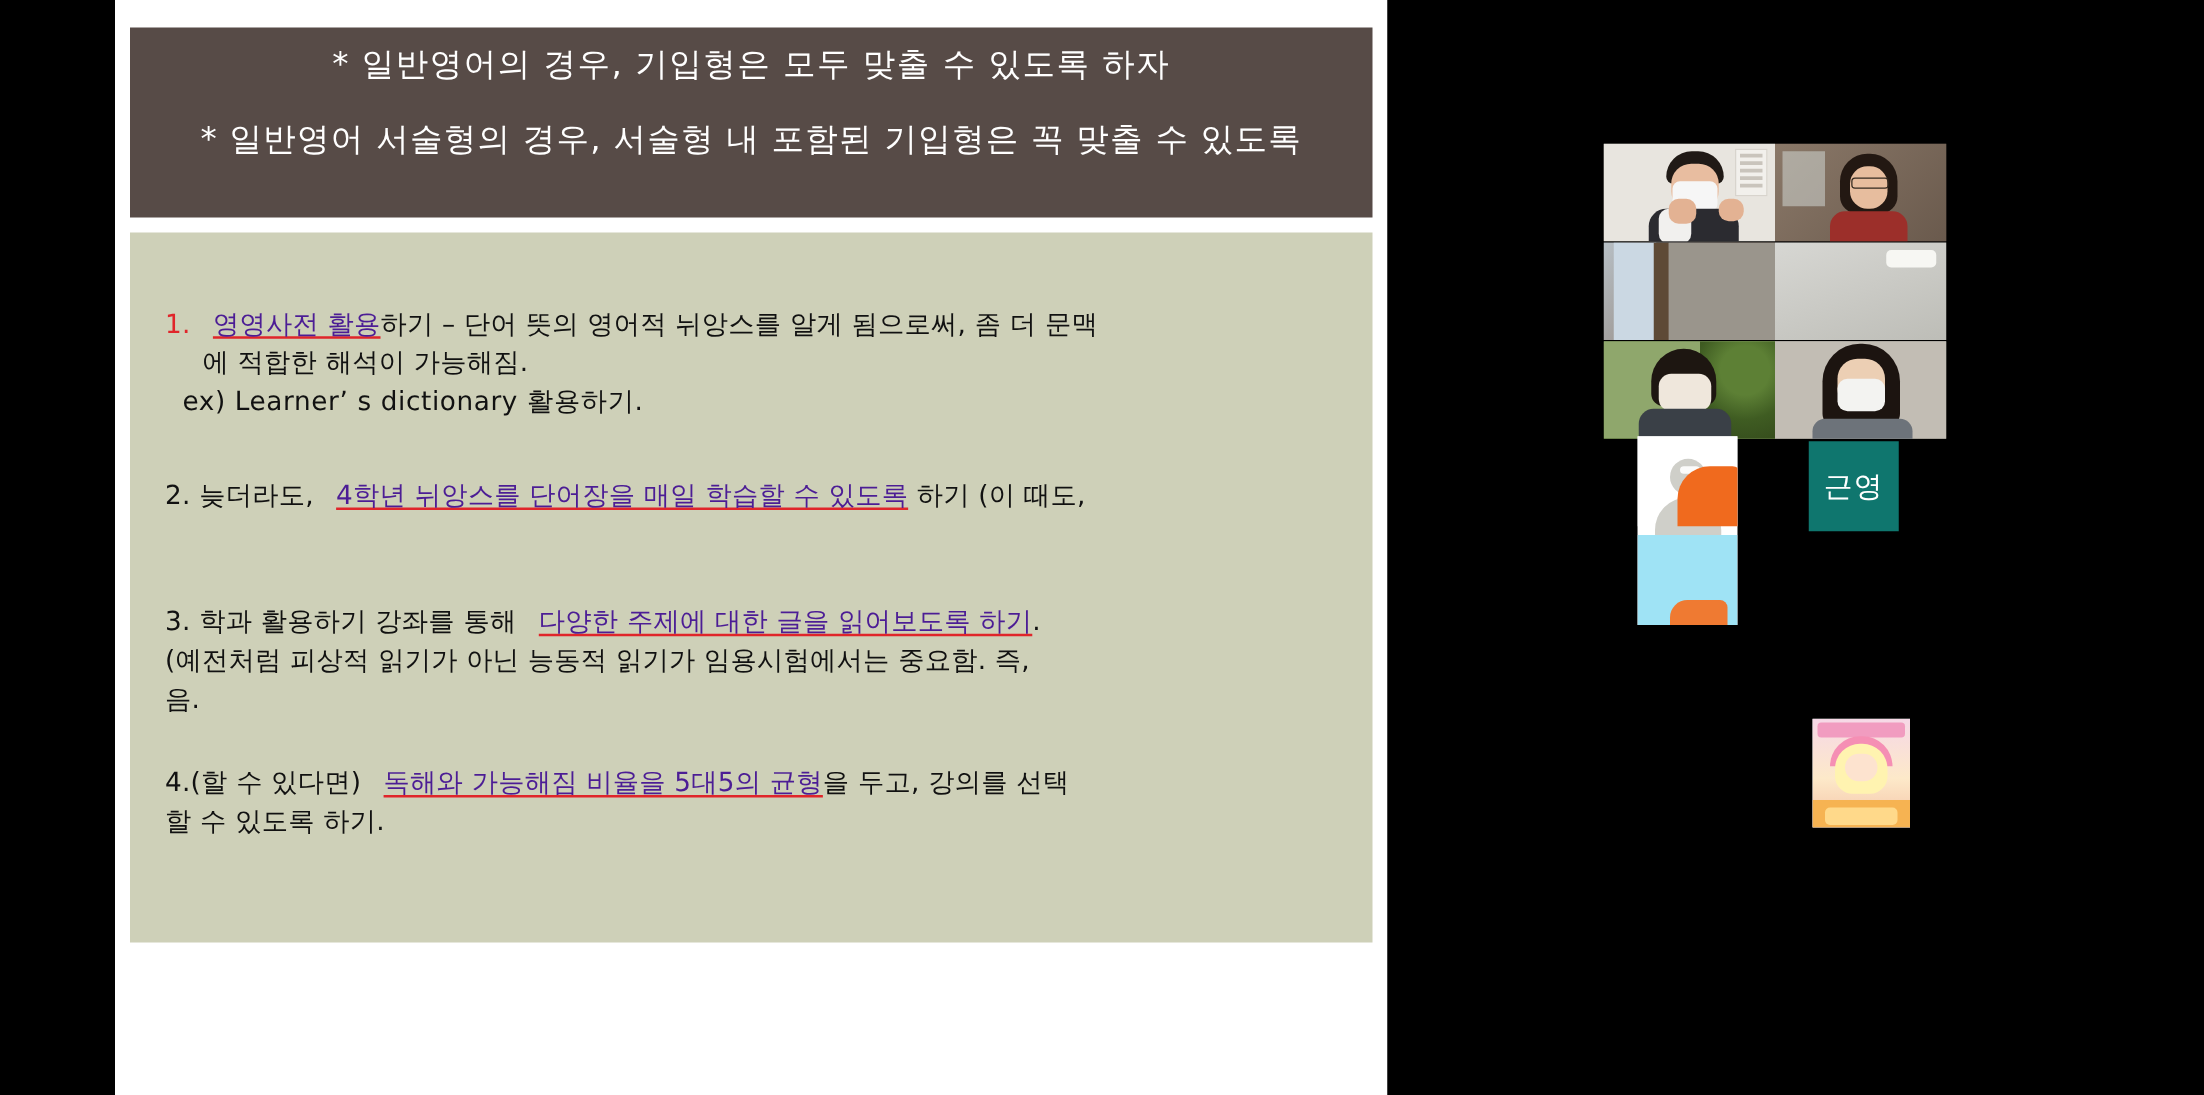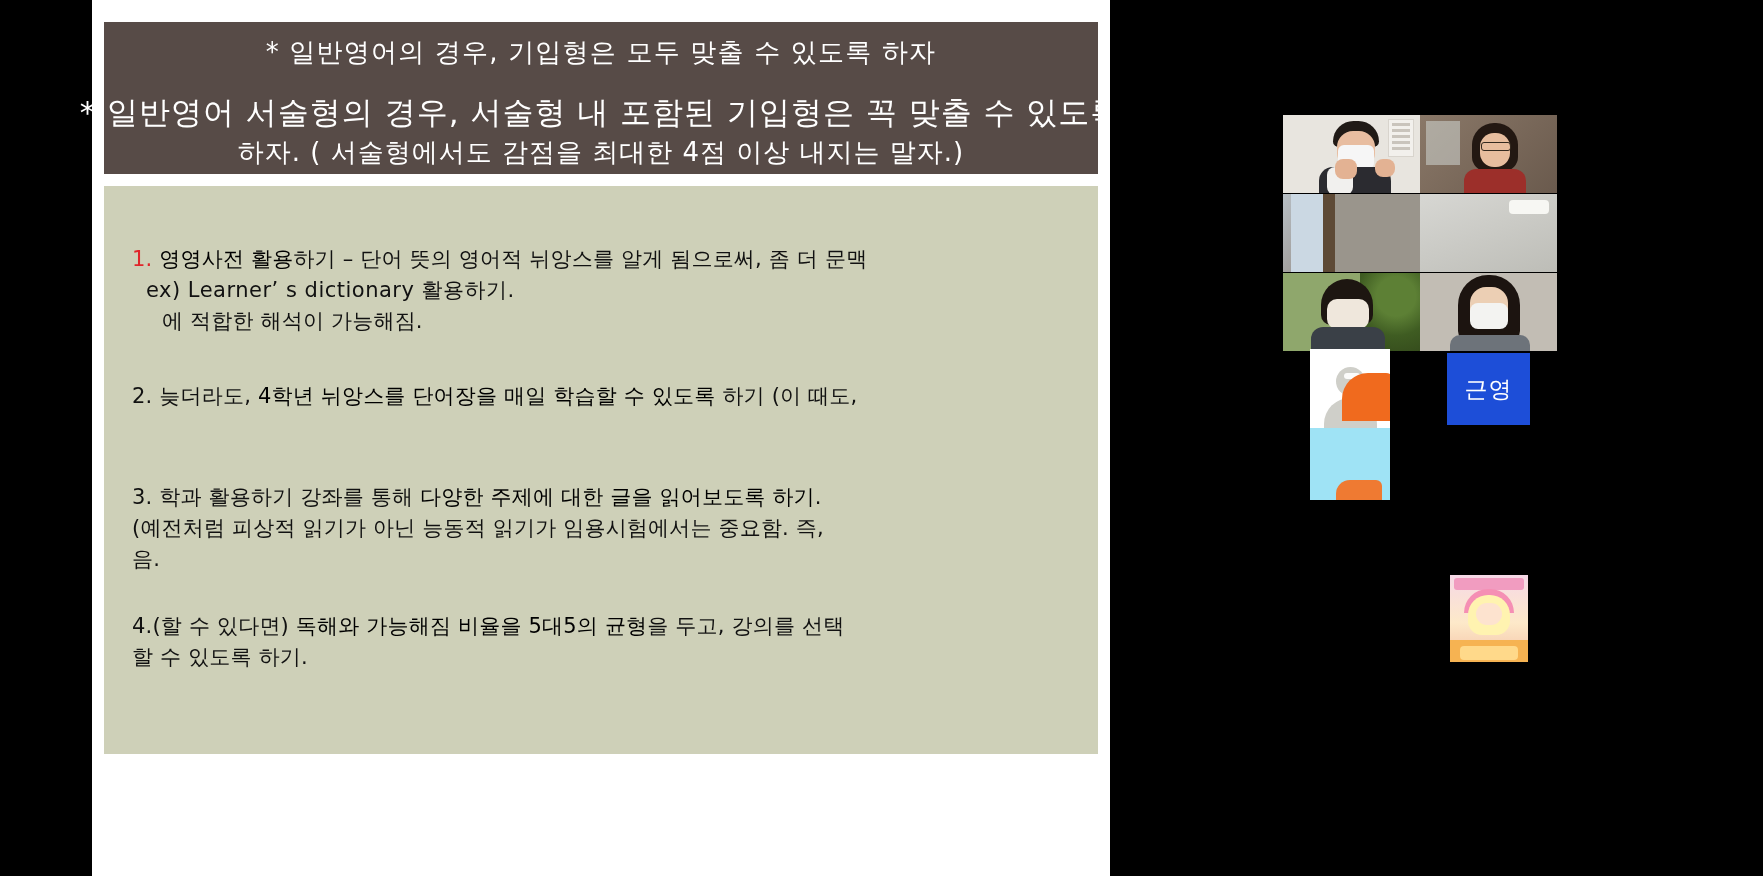--- a/index.html
+++ b/index.html
@@ -30,21 +30,21 @@
     padding:6px 18px 0 18px;
     display:flex;flex-direction:column;
     align-items:center;justify-content:flex-start;
   }
   .hdr-line1{
     font-size:26px;line-height:44px;letter-spacing:1.2px;
     white-space:nowrap;font-weight:400;margin-top:2px;
   }
   .hdr-gap{height:18px;}
   .hdr-line2{
-    font-size:31px;line-height:40px;letter-spacing:1.0px;
+    font-size:26px;line-height:40px;letter-spacing:1.0px;
     white-space:nowrap;text-align:center;
   }
   .hdr-line3{
     font-size:26px;line-height:40px;letter-spacing:1.0px;
     white-space:nowrap;text-align:center;
   }
 
   
   .body-box{
     position:absolute;
@@ -58,24 +58,26 @@
   .ln{
     font-size:21px;
     line-height:31px;
     white-space:nowrap;
     letter-spacing:0.2px;
   }
   .ln.indent{ padding-left:30px; }
   .ln.exline{ padding-left:14px; font-size:21px;}
   .num-red{color:#e0252a;}
   .em{
-    color:#000000;
+    color:#4c1d95;
+    text-decoration:underline;
     text-decoration-color:#e0252a;
     text-underline-offset:3px;
     text-decoration-thickness:2px;
+    margin-left:11px;
   }
   .sp-sm{height:26px;}
   .sp-md{height:44px;}
   .sp-lg{height:36px;}
   .latin{font-family:"DejaVu Sans","Liberation Sans",sans-serif;letter-spacing:0.5px;}
 
   
   .vc-panel{
     position:absolute;
     left:1110px;top:0;width:653px;height:876px;
@@ -143,21 +145,21 @@
   .t7 .av-head{position:absolute;left:26px;top:18px;width:29px;height:29px;border-radius:50%;background:#cfcfc9;}
   .t7 .av-body{position:absolute;left:14px;top:49px;width:53px;height:30px;border-radius:26px 26px 0 0;background:#cfcfc9;}
   .t7 .sea{position:absolute;left:0;top:79px;width:100%;height:72px;background:#9fe3f5;}
   .t7 .cloud{position:absolute;background:#ffffff;border-radius:6px;opacity:.9;}
   .t7 .c1{left:6px;top:12px;width:20px;height:7px;}
   .t7 .c2{left:34px;top:24px;width:16px;height:6px;}
   .t7 .rock{position:absolute;right:-4px;top:24px;width:52px;height:48px;background:#f06a1e;border-radius:26px 8px 0 0;}
   .t7 .rock2{position:absolute;right:8px;bottom:0;width:46px;height:20px;background:#ef7a32;border-radius:14px 6px 0 0;}
 
   
-  .t8{left:337px;top:353px;width:83px;height:72px;background:#1d4ed8;
+  .t8{left:337px;top:353px;width:72px;height:72px;background:#0f766e;
       display:flex;align-items:center;justify-content:center;}
   .t8 .nm{color:#ffffff;font-size:23px;letter-spacing:1px;font-weight:500;}
 
   
   .t9{left:340px;top:575px;width:78px;height:87px;background:#ffffff;overflow:hidden;}
   .t9 .pbg{position:absolute;inset:0;background:linear-gradient(180deg,#f6d8e7 0%,#fde9c9 55%,#f3c0a4 100%);}
   .t9 .ttl{position:absolute;left:4px;top:3px;right:4px;height:12px;background:#f19cc0;border-radius:3px;}
   .t9 .chr{position:absolute;left:18px;top:20px;width:42px;height:40px;background:#fff3b0;border-radius:20px 20px 14px 14px;}
   .t9 .hairpink{position:absolute;left:14px;top:14px;width:50px;height:24px;background:#f58fb4;border-radius:24px 24px 0 0;}
   .t9 .fc{position:absolute;left:26px;top:28px;width:26px;height:22px;background:#fde3cf;border-radius:12px;}
@@ -168,31 +170,30 @@
 <body>
 
 <div id="root">
 
   <div class="slide-page">
 
     <div class="header-box">
       <div class="hdr-line1">* 일반영어의 경우, 기입형은 모두 맞출 수 있도록 하자</div>
       <div class="hdr-gap"></div>
       <div class="hdr-line2">* 일반영어 서술형의 경우, 서술형 내 포함된 기입형은 꼭 맞출 수 있도록</div>
-      <div class="hdr-line3">하자. ( 서술형에서도 감점을 최대한 4점 이상 내지는 말자.)</div>
     </div>
 
     <div class="body-box">
 
       <div class="item">
         <div class="ln">
           <span class="num-red">1.</span><span>&nbsp;</span><span class="em">영영사전 활용</span><span>하기 – 단어 뜻의 영어적 뉘앙스를 알게 됨으로써, 좀 더 문맥</span>
         </div>
+        <div class="ln indent">에 적합한 해석이 가능해짐.</div>
         <div class="ln exline latin">ex) Learner’ s dictionary 활용하기.</div>
-        <div class="ln indent">에 적합한 해석이 가능해짐.</div>
       </div>
 
       <div class="sp-md"></div>
 
       <div class="item">
         <div class="ln">
           <span>2.</span><span>&nbsp;</span><span>늦더라도, </span><span class="em">4학년 뉘앙스를 단어장을 매일 학습할 수 있도록</span><span> 하기 (이 때도,</span>
         </div>
       </div>
 

